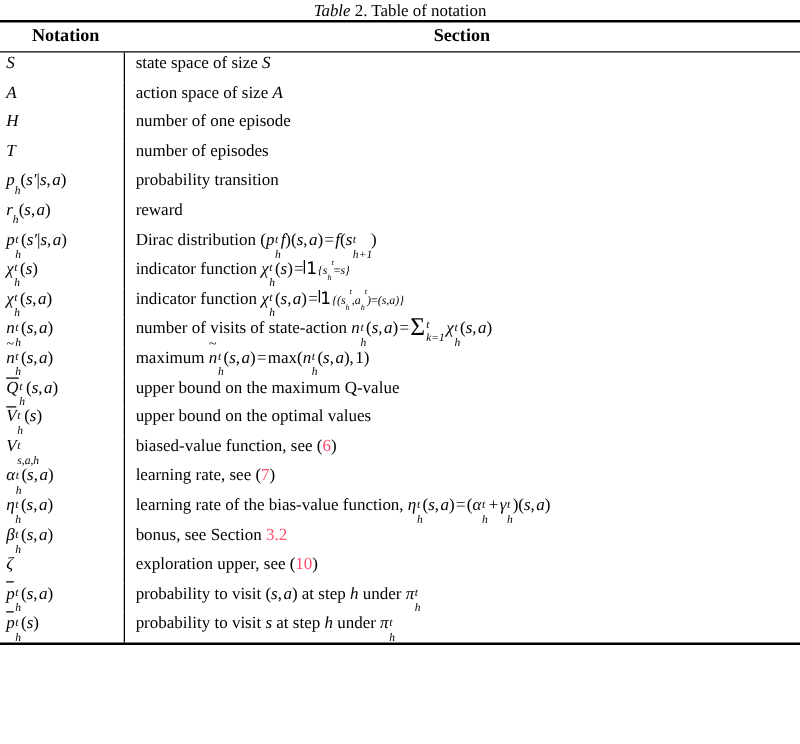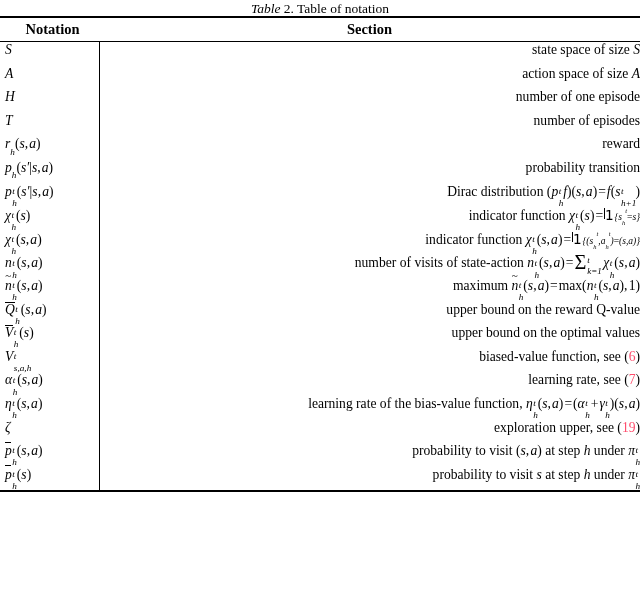--- a/index.html
+++ b/index.html
@@ -72,21 +72,20 @@
     font-size: 13.6px;
     white-space: nowrap;
   }
   .cell-notation {
     padding-left: 5px !important;
     border-right: 1.2px solid #000;
     font-style: italic;
   }
   .cell-meaning {
     padding-left: 9px !important;
-    text-align: right;
   }
 
   .rule-cell { padding: 0 !important; height: 0; }
 
   
   .math { font-style: italic; white-space: nowrap; }
   .up   { font-style: normal; }
   .cal  { font-style: italic; font-family: "Liberation Serif", "DejaVu Serif", serif; }
 
   sup.sp, sub.sb {
@@ -274,38 +273,38 @@
       <td class="cell-notation">
         <span class="math">T</span>
       </td>
       <td class="cell-meaning">
         <span class="up">number of episodes</span>
       </td>
     </tr>
 
     <tr class="body-row">
       <td class="cell-notation">
+        <span class="math">p<sub class="sb">h</sub><span class="paren">(</span>s′<span class="paren">|</span>s<span class="paren">,</span> a<span class="paren">)</span></span>
+      </td>
+      <td class="cell-meaning">
+        <span class="up">probability transition</span>
+      </td>
+    </tr>
+
+    <tr class="body-row">
+      <td class="cell-notation">
         <span class="math">r<sub class="sb">h</sub><span class="paren">(</span>s<span class="paren">,</span> a<span class="paren">)</span></span>
       </td>
       <td class="cell-meaning">
         <span class="up">reward</span>
       </td>
     </tr>
 
     <tr class="body-row">
       <td class="cell-notation">
-        <span class="math">p<sub class="sb">h</sub><span class="paren">(</span>s′<span class="paren">|</span>s<span class="paren">,</span> a<span class="paren">)</span></span>
-      </td>
-      <td class="cell-meaning">
-        <span class="up">probability transition</span>
-      </td>
-    </tr>
-
-    <tr class="body-row">
-      <td class="cell-notation">
         <span class="math">p<span class="ss"><span class="t">t</span><span class="b">h</span></span><span class="ss-pad" style="width:5px"></span><span class="paren">(</span>s′<span class="paren">|</span>s<span class="paren">,</span> a<span class="paren">)</span></span>
       </td>
       <td class="cell-meaning">
         <span class="up">Dirac distribution </span><span class="math"><span class="paren">(</span>p<span class="ss"><span class="t">t</span><span class="b">h</span></span><span class="ss-pad" style="width:5px"></span>f<span class="paren">)(</span>s<span class="paren">,</span> a<span class="paren">)</span><span class="op">=</span>f<span class="paren">(</span>s<span class="ss"><span class="t">t</span><span class="b">h+1</span></span><span class="ss-pad" style="width:15px"></span><span class="paren">)</span></span>
       </td>
     </tr>
 
     <tr class="body-row">
       <td class="cell-notation">
         <span class="math">χ<span class="ss"><span class="t">t</span><span class="b">h</span></span><span class="ss-pad" style="width:5px"></span><span class="paren">(</span>s<span class="paren">)</span></span>
@@ -341,21 +340,21 @@
         <span class="up">maximum </span><span class="math"><span class="tld">n</span><span class="ss"><span class="t">t</span><span class="b">h</span></span><span class="ss-pad" style="width:5px"></span><span class="paren">(</span>s<span class="paren">,</span> a<span class="paren">)</span><span class="op">=</span><span class="up">max</span><span class="paren">(</span>n<span class="ss"><span class="t">t</span><span class="b">h</span></span><span class="ss-pad" style="width:5px"></span><span class="paren">(</span>s<span class="paren">,</span> a<span class="paren">),</span> <span class="up">1</span><span class="paren">)</span></span>
       </td>
     </tr>
 
 
     <tr class="body-row">
       <td class="cell-notation">
         <span class="math"><span class="ovl">Q</span><span class="ss"><span class="t">t</span><span class="b">h</span></span><span class="ss-pad" style="width:6px"></span><span class="paren">(</span>s<span class="paren">,</span> a<span class="paren">)</span></span>
       </td>
       <td class="cell-meaning">
-        <span class="up">upper bound on the reward Q-value</span>
+        <span class="up">upper bound on the maximum Q-value</span>
       </td>
     </tr>
 
     <tr class="body-row">
       <td class="cell-notation">
         <span class="math"><span class="ovl">V</span><span class="ss"><span class="t">t</span><span class="b">h</span></span><span class="ss-pad" style="width:6px"></span><span class="paren">(</span>s<span class="paren">)</span></span>
       </td>
       <td class="cell-meaning">
         <span class="up">upper bound on the optimal values</span>
       </td>
@@ -382,27 +381,35 @@
 
     <tr class="body-row">
       <td class="cell-notation">
         <span class="math">η<span class="ss"><span class="t">t</span><span class="b">h</span></span><span class="ss-pad" style="width:5px"></span><span class="paren">(</span>s<span class="paren">,</span> a<span class="paren">)</span></span>
       </td>
       <td class="cell-meaning">
         <span class="up">learning rate of the bias-value function, </span><span class="math">η<span class="ss"><span class="t">t</span><span class="b">h</span></span><span class="ss-pad" style="width:5px"></span><span class="paren">(</span>s<span class="paren">,</span> a<span class="paren">)</span><span class="op">=</span><span class="paren">(</span>α<span class="ss"><span class="t">t</span><span class="b">h</span></span><span class="ss-pad" style="width:5px"></span><span class="op">+</span>γ<span class="ss"><span class="t">t</span><span class="b">h</span></span><span class="ss-pad" style="width:5px"></span><span class="paren">)(</span>s<span class="paren">,</span> a<span class="paren">)</span></span>
       </td>
     </tr>
 
+    <tr class="body-row">
+      <td class="cell-notation">
+        <span class="math">β<span class="ss"><span class="t">t</span><span class="b">h</span></span><span class="ss-pad" style="width:5px"></span><span class="paren">(</span>s<span class="paren">,</span> a<span class="paren">)</span></span>
+      </td>
+      <td class="cell-meaning">
+        <span class="up">bonus, see Section </span><span class="ref">3.2</span>
+      </td>
+    </tr>
 
     <tr class="body-row">
       <td class="cell-notation">
         <span class="math">ζ</span>
       </td>
       <td class="cell-meaning">
-        <span class="up">exploration upper, see (</span><span class="ref">19</span><span class="up">)</span>
+        <span class="up">exploration upper, see (</span><span class="ref">10</span><span class="up">)</span>
       </td>
     </tr>
 
     <tr class="body-row">
       <td class="cell-notation">
         <span class="math"><span class="bar">p</span><span class="ss"><span class="t">t</span><span class="b">h</span></span><span class="ss-pad" style="width:5px"></span><span class="paren">(</span>s<span class="paren">,</span> a<span class="paren">)</span></span>
       </td>
       <td class="cell-meaning">
         <span class="up">probability to visit </span><span class="math"><span class="paren">(</span>s<span class="paren">,</span> a<span class="paren">)</span></span><span class="up"> at step </span><span class="math">h</span><span class="up"> under </span><span class="math">π<span class="ss"><span class="t">t</span><span class="b">h</span></span><span class="ss-pad" style="width:5px"></span></span>
       </td>

